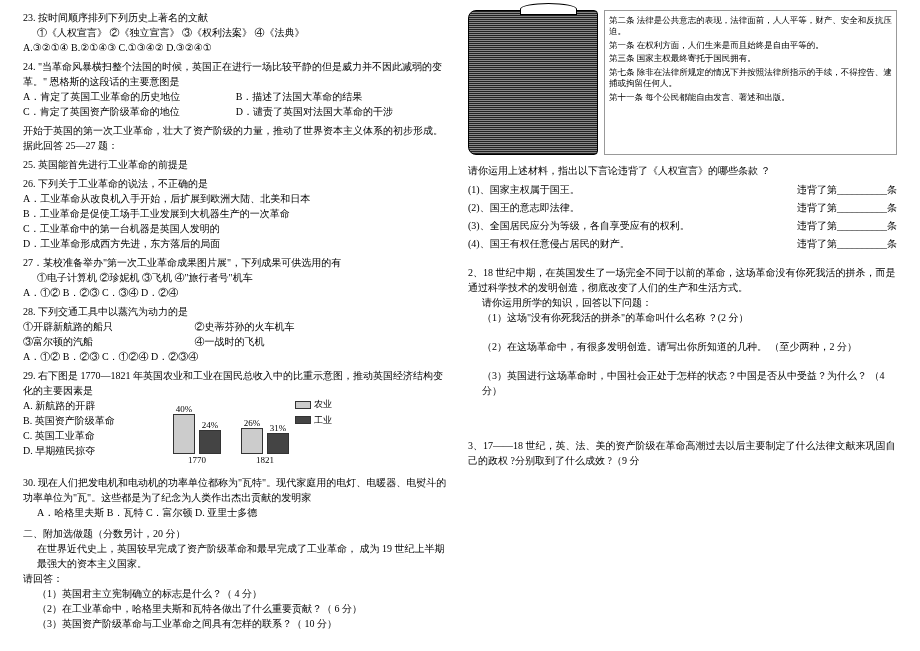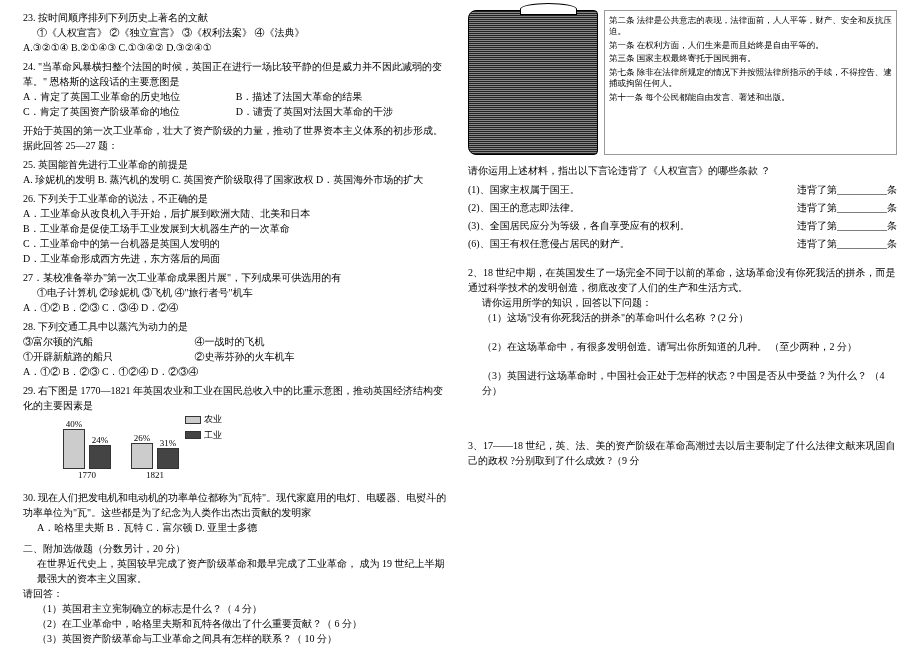--- a/index.html
+++ b/index.html
@@ -87,53 +87,58 @@
     <div style="display:inline-block;width:49%">A．肯定了英国工业革命的历史地位</div>
     <div style="display:inline-block;width:49%">B．描述了法国大革命的结果</div>
     <div style="display:inline-block;width:49%">C．肯定了英国资产阶级革命的地位</div>
     <div style="display:inline-block;width:49%">D．谴责了英国对法国大革命的干涉</div>
   </div>
 
   <div class="q">开始于英国的第一次工业革命，壮大了资产阶级的力量，推动了世界资本主义体系的初步形成。据此回答 25—27 题：</div>
 
   <div class="q">
     <div>25. 英国能首先进行工业革命的前提是</div>
-    <div>A. 珍妮机的发明   B. 蒸汽机的发明   C. 英国资产阶级取得了国家政权   D．英国海外市场的扩大</div>
   </div>
 
   <div class="q">
     <div>26. 下列关于工业革命的说法，不正确的是</div>
     <div>A．工业革命从改良机入手开始，后扩展到欧洲大陆、北美和日本</div>
     <div>B．工业革命是促使工场手工业发展到大机器生产的一次革命</div>
     <div>C．工业革命中的第一台机器是英国人发明的</div>
     <div>D．工业革命形成西方先进，东方落后的局面</div>
   </div>
 
   <div class="q">
     <div>27．某校准备举办"第一次工业革命成果图片展"，下列成果可供选用的有</div>
     <div class="indent">①电子计算机   ②珍妮机   ③飞机   ④"旅行者号"机车</div>
     <div>A．①②   B．②③   C．③④   D．②④</div>
   </div>
 
   <div class="q">
     <div>28. 下列交通工具中以蒸汽为动力的是</div>
     <div style="display:flex">
+      <div style="width:40%">①开辟新航路的船只</div>
+      <div>②史蒂芬孙的火车机车</div>
+    </div>
+    <div style="display:flex">
       <div style="width:40%">③富尔顿的汽船</div>
       <div>④一战时的飞机</div>
     </div>
-    <div style="display:flex">
-      <div style="width:40%">①开辟新航路的船只</div>
-      <div>②史蒂芬孙的火车机车</div>
-    </div>
     <div>A．①②   B．②③   C．①②④   D．②③④</div>
   </div>
 
   <div class="q">
     <div>29. 右下图是 1770—1821 年英国农业和工业在国民总收入中的比重示意图，推动英国经济结构变化的主要因素是</div>
     <div class="chart-row">
+      <div class="qlist">
+        <div>A. 新航路的开辟</div>
+        <div>B. 英国资产阶级革命</div>
+        <div>C. 英国工业革命</div>
+        <div>D. 早期殖民掠夺</div>
+      </div>
       <div>
         <div class="chart-area">
           <div>
             <div class="bar-group">
               <div class="bar bar-a" style="height:40px">
                   <span class="bar-label">40%</span>
                 </div>
               <div class="bar bar-b" style="height:24px">
                   <span class="bar-label">24%</span>
                 </div>
@@ -194,21 +199,21 @@
       <div class="art">第十一条  每个公民都能自由发言、著述和出版。</div>
     </div>
   </div>
 
   <div>请你运用上述材料，指出以下言论违背了《人权宣言》的哪些条款  ？</div>
 
   <div class="fillblanks">
     <div><span>(1)、国家主权属于国王。</span><span style="float:right">违背了第__________条</span></div>
     <div><span>(2)、国王的意志即法律。</span><span style="float:right">违背了第__________条</span></div>
     <div><span>(3)、全国居民应分为等级，各自享受应有的权利。</span><span style="float:right">违背了第__________条</span></div>
-    <div><span>(6)、国王有权任意侵占居民的财产。</span><span style="float:right">违背了第__________条</span></div>
+    <div><span>(4)、国王有权任意侵占居民的财产。</span><span style="float:right">违背了第__________条</span></div>
   </div>
 
   <div class="spaced">
     <div>2、18 世纪中期，在英国发生了一场完全不同于以前的革命，这场革命没有你死我活的拼杀，而是通过科学技术的发明创造，彻底改变了人们的生产和生活方式。</div>
     <div class="indent">请你运用所学的知识，回答以下问题：</div>
     <div class="indent">（1）这场"没有你死我活的拼杀"的革命叫什么名称    ？(2 分）</div>
     <div class="indent spaced">（2）在这场革命中，有很多发明创造。请写出你所知道的几种。  （至少两种，2 分）</div>
     <div class="indent spaced">（3）英国进行这场革命时，中国社会正处于怎样的状态？中国是否从中受益？为什么？    （4 分）</div>
   </div>
 

